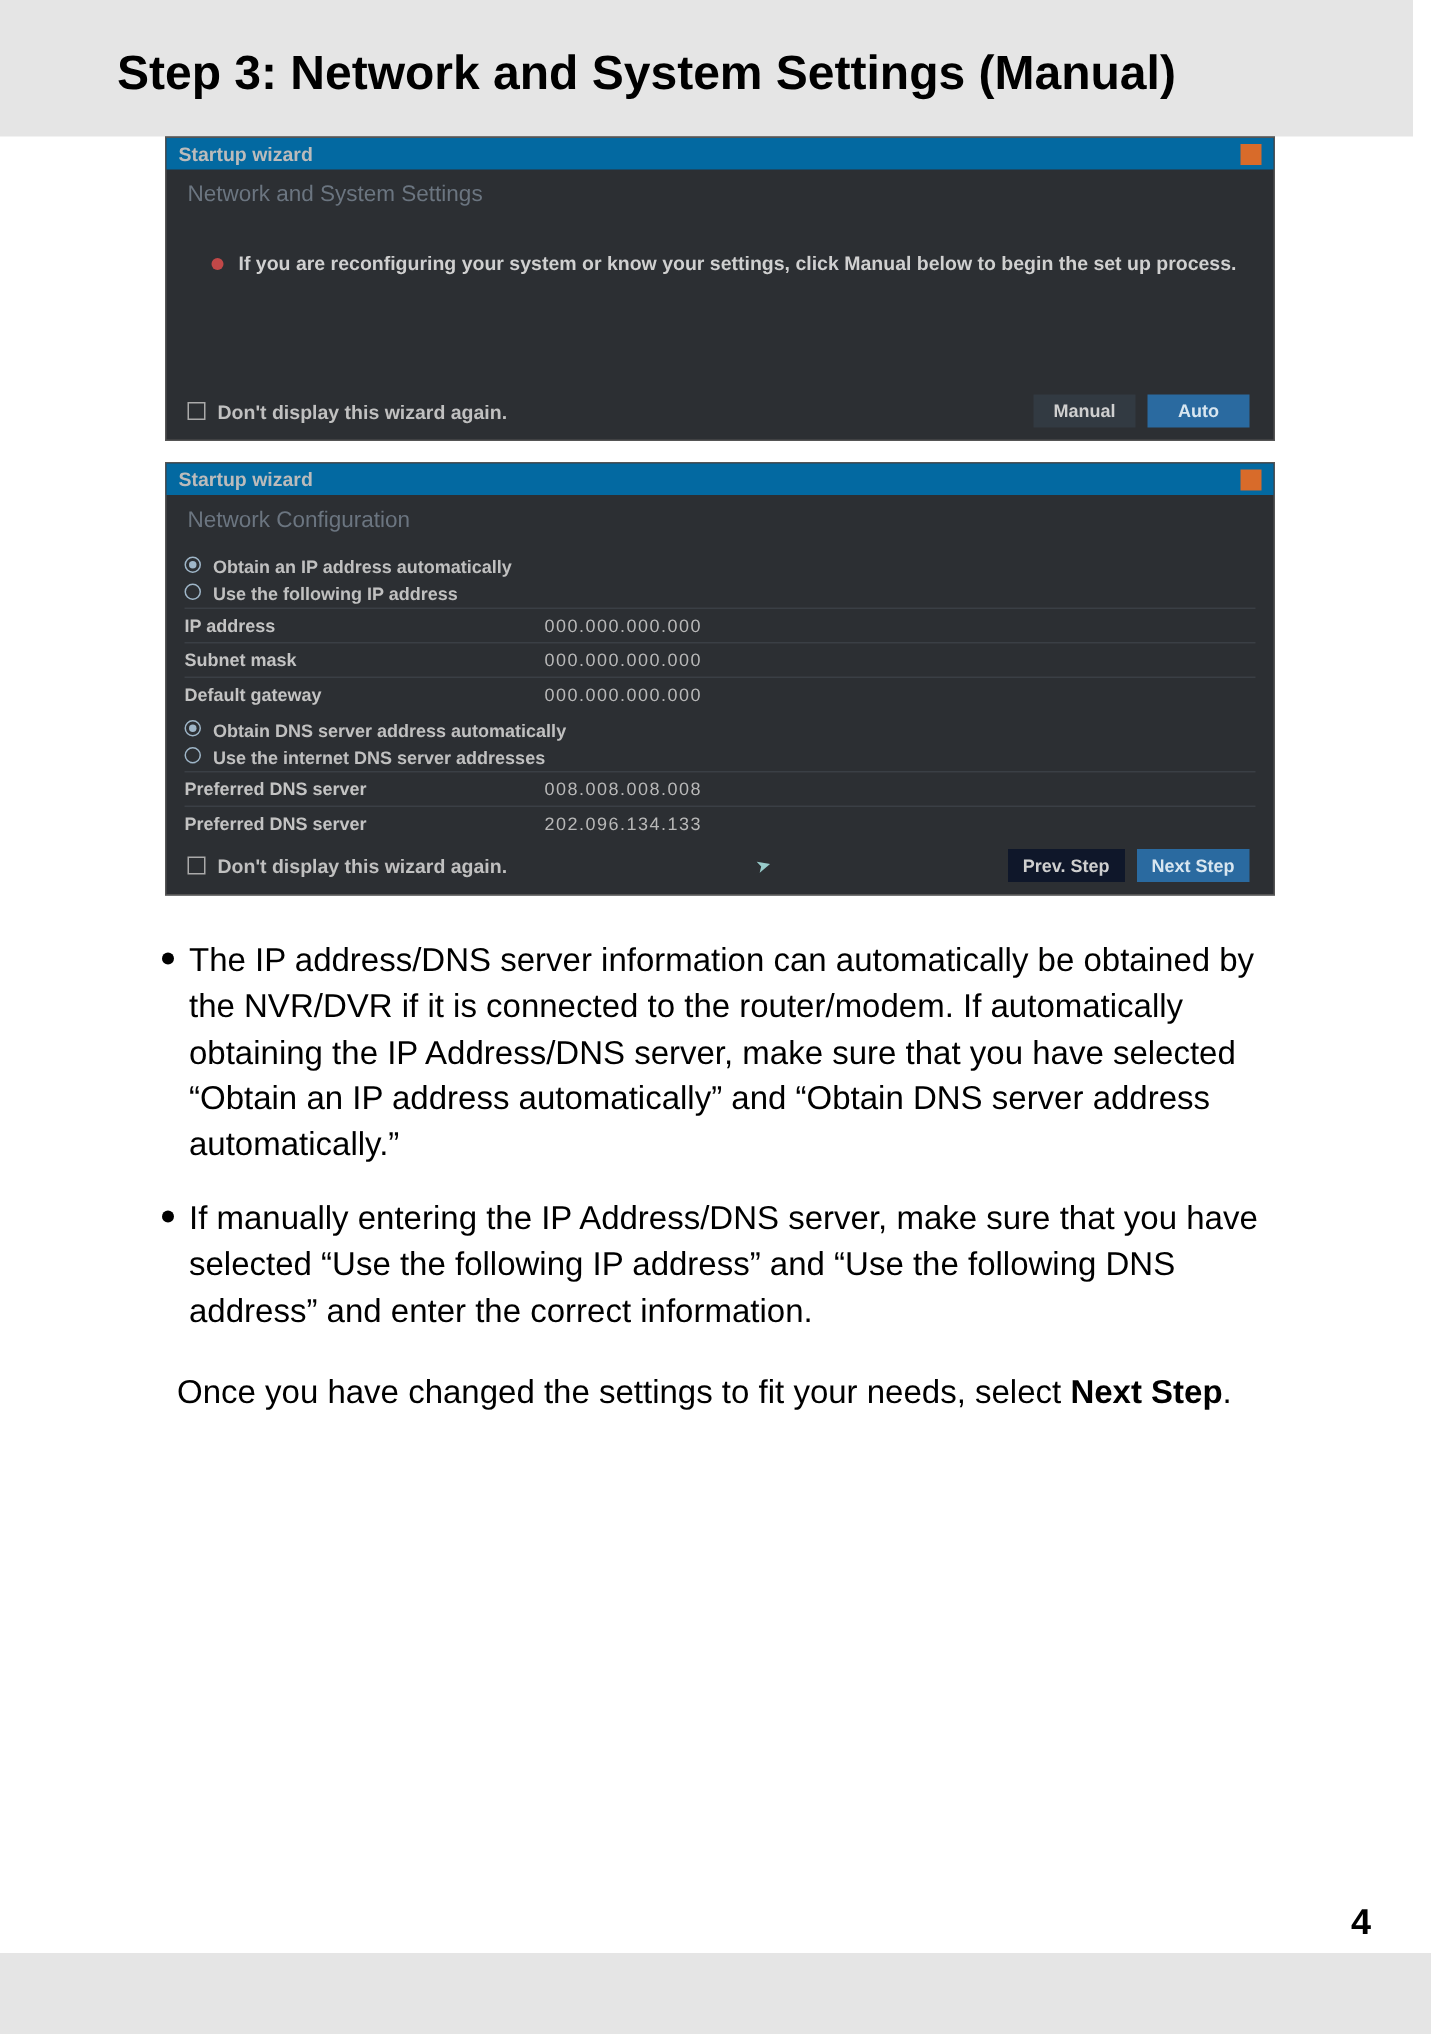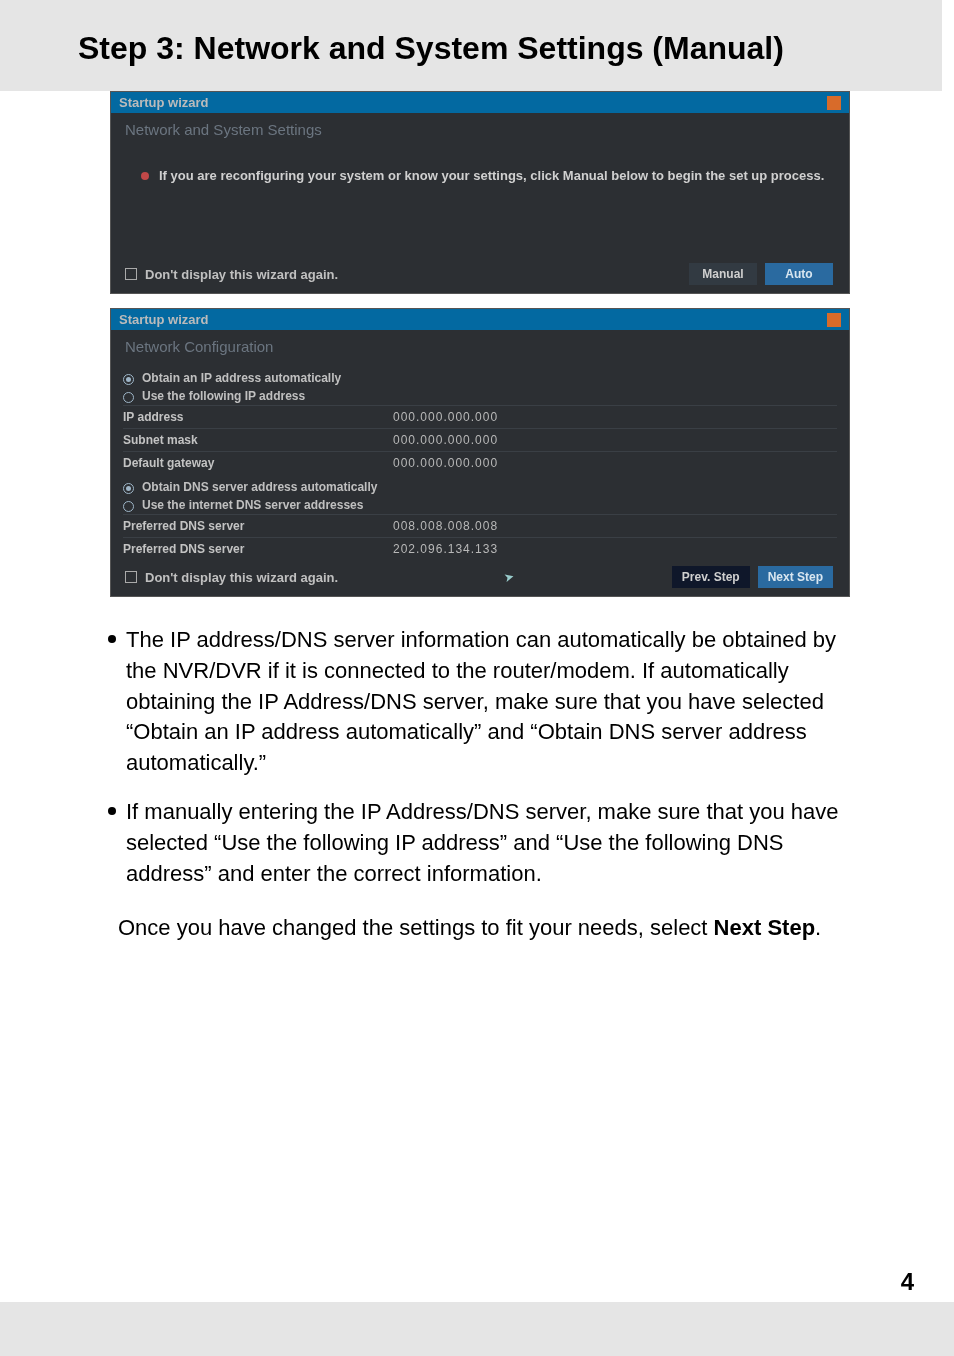--- a/index.html
+++ b/index.html
@@ -22,25 +22,25 @@
   .wizard .footer { display: flex; align-items: center; justify-content: space-between; padding: 2px 4px 0 2px; }
   .wizard .footer .left { display: flex; align-items: center; color: #c0c0c0; font-weight: bold; font-size: 13px; }
   .wizard .footer .chk { width: 12px; height: 12px; border: 1px solid #aaa; margin-right: 8px; display: inline-block; }
   .wizard .footer .btn { min-width: 68px; text-align: center; padding: 4px 10px; font-size: 12px; font-weight: bold; color: #cfcfcf; }
   .wizard .footer .btn.manual { background: #323a42; }
   .wizard .footer .btn.auto { background: #2a6aa0; color: #d8e6f0; margin-left: 8px; }
   .wizard .footer .btn.prev { background: #0f172a; margin-left: 8px; }
   .wizard .footer .btn.next { background: #2a6aa0; color: #d8e6f0; margin-left: 8px; }
 
   
-  .radio-row { display: flex; align-items: flex-end; color: #c0c0c0; font-weight: bold; font-size: 12px; padding: 2px 0; }
+  .radio-row { display: flex; align-items: flex-start; color: #c0c0c0; font-weight: bold; font-size: 12px; padding: 2px 0; }
   .radio-row .rdio { width: 11px; height: 11px; border: 1px solid #9fb6c8; border-radius: 50%; margin-right: 8px; display: inline-flex; align-items: center; justify-content: center; }
   .radio-row .rdio.filled::after { content: ""; width: 5px; height: 5px; background: #9fb6c8; border-radius: 50%; }
   .fieldline { display: flex; align-items: center; padding: 4px 0; border-top: 1px solid #3a3f45; }
-  .fieldline .lbl { width: 270px; color: #c3c3c3; font-weight: bold; font-size: 12px; }
+  .fieldline .lbl { width: 240px; color: #c3c3c3; font-weight: bold; font-size: 12px; }
   .fieldline .val { color: #b8b8b8; font-size: 12px; letter-spacing: 1px; }
   .cursor-icon { display:inline-block; margin-left: auto; margin-right: 150px; color:#9cc; font-size:12px; transform: rotate(-15deg); }
 
   .notes { padding: 14px 78px 0 108px; font-size: 22px; line-height: 1.4; }
   .notes ul { list-style: none; }
   .notes li { display: flex; margin-bottom: 18px; }
   .notes li .dot { width: 8px; height: 8px; background: #000; border-radius: 50%; margin: 10px 10px 0 0; flex-shrink: 0; }
   .closing { padding: 6px 78px 0 118px; font-size: 22px; line-height: 1.4; }
   .closing .ns { font-weight: 900; font-family: Arial Black, Arial, sans-serif; }
 

